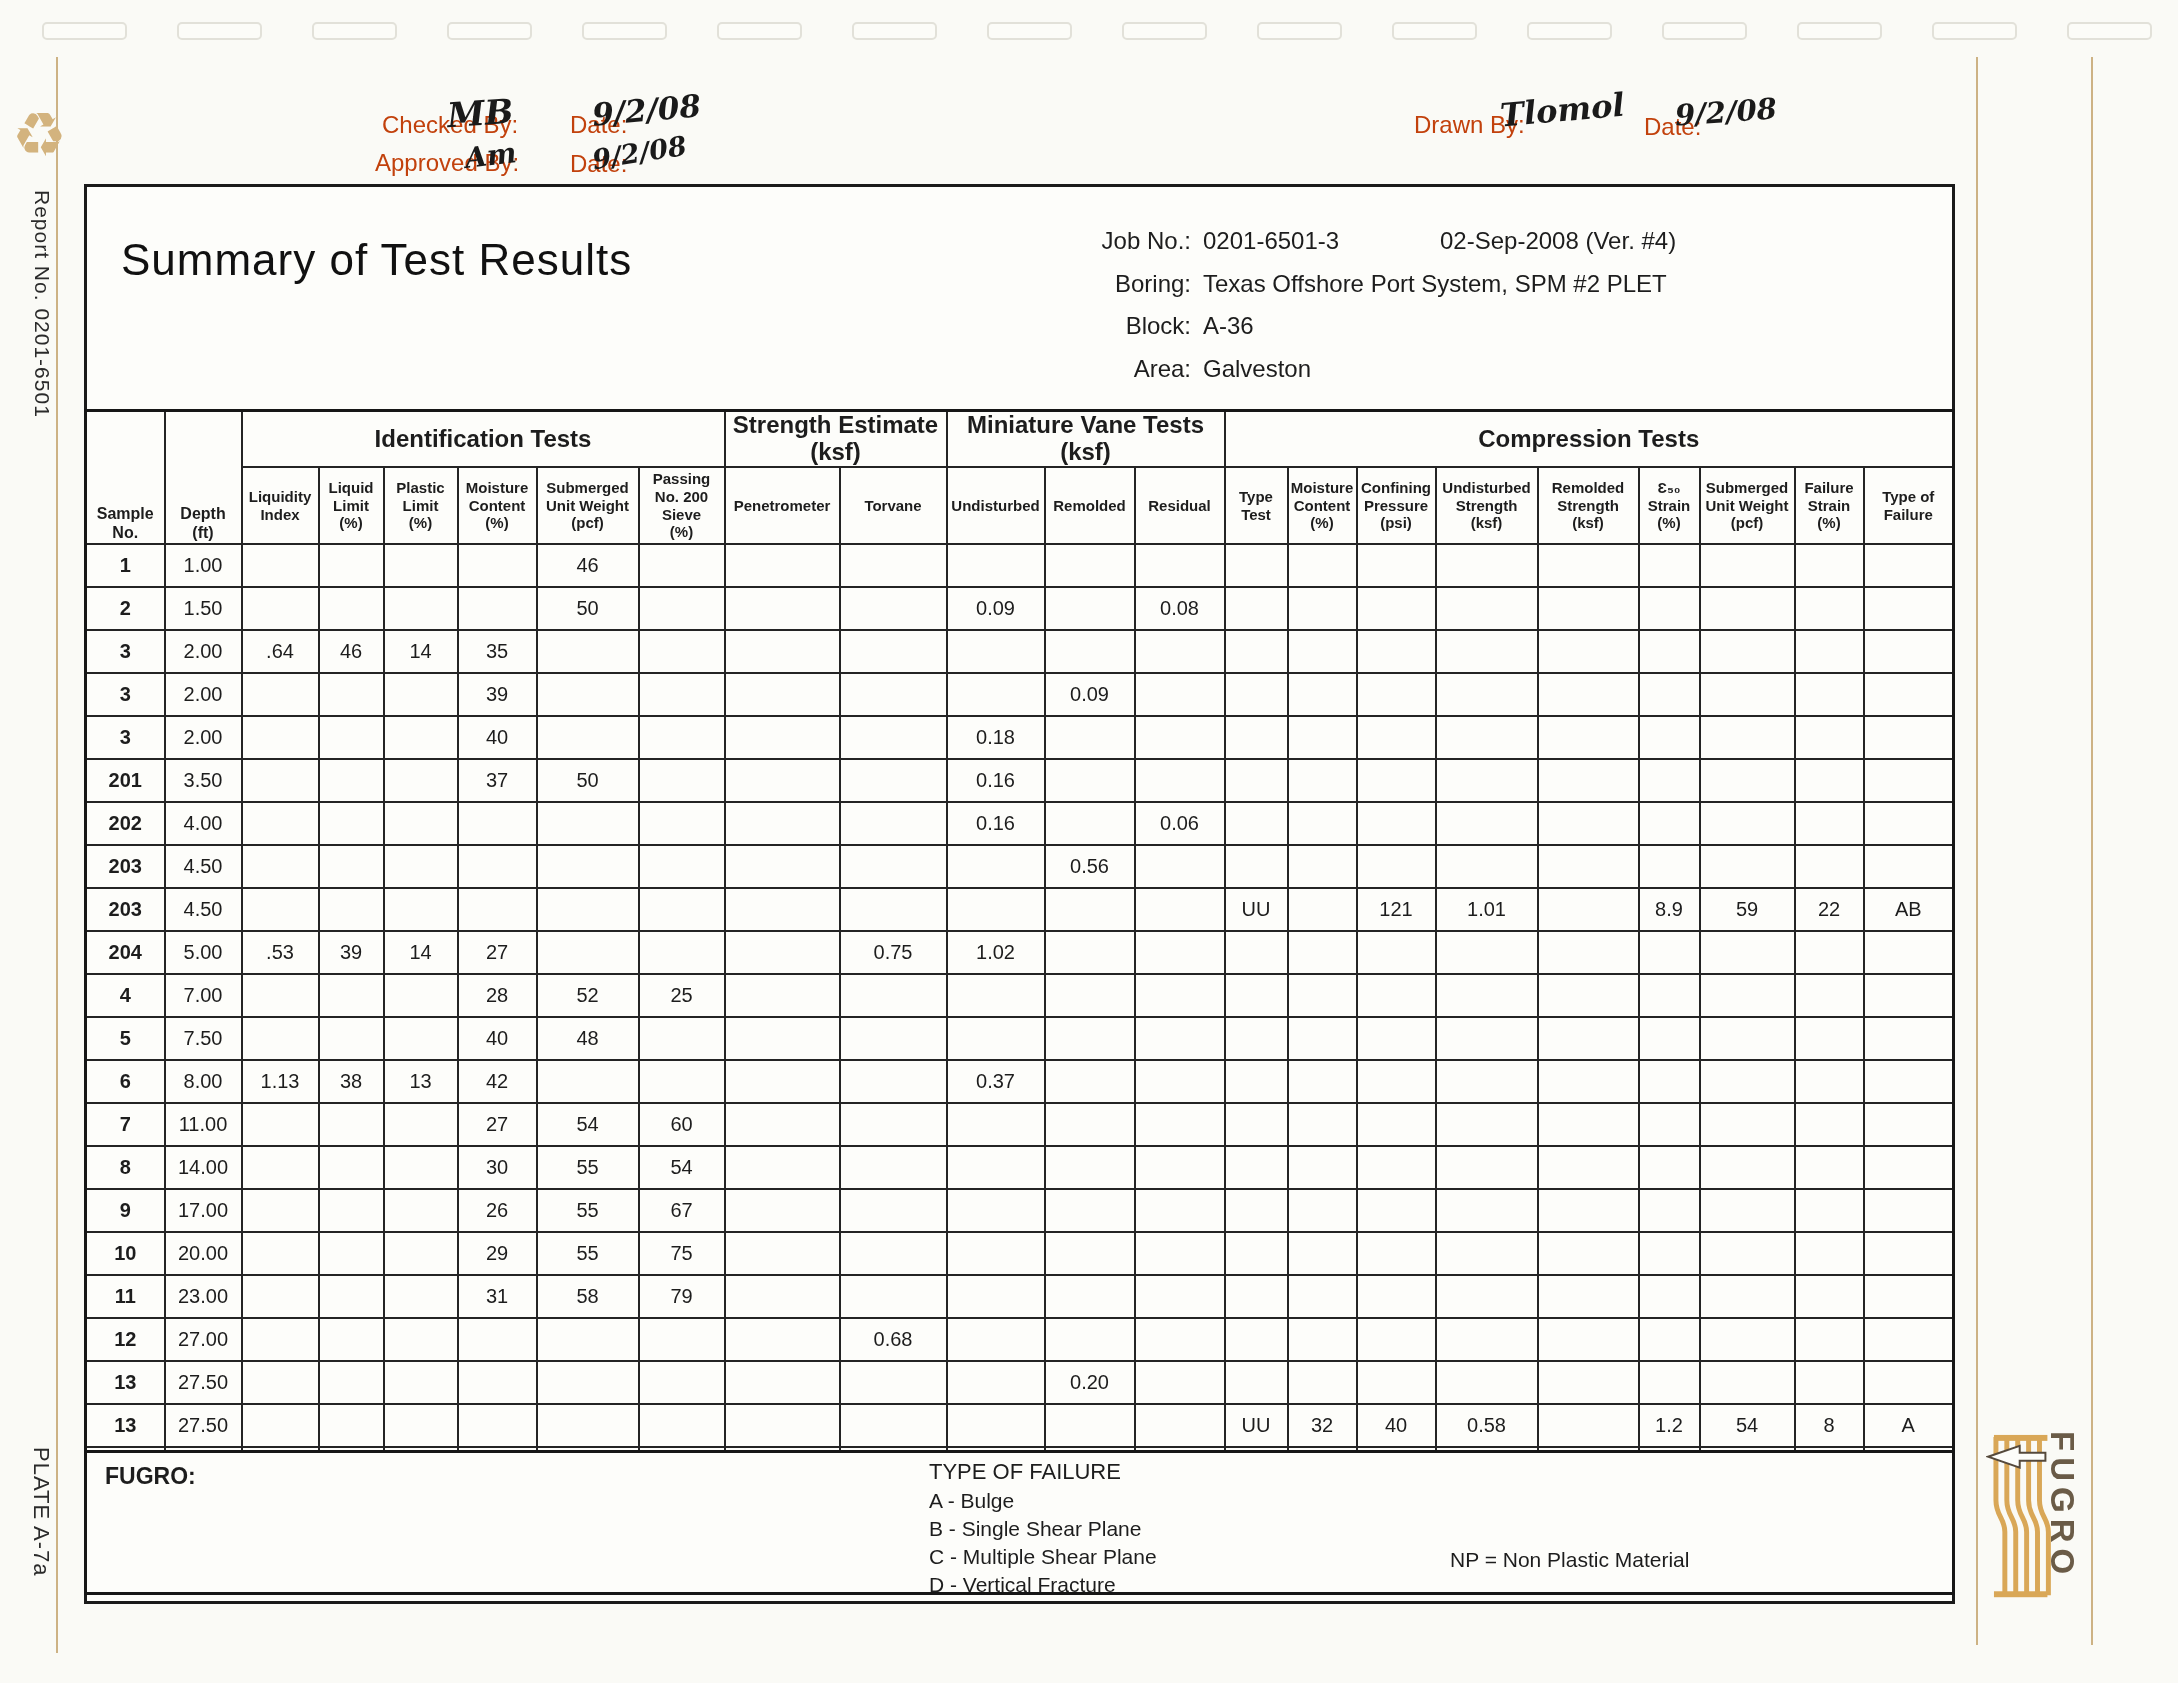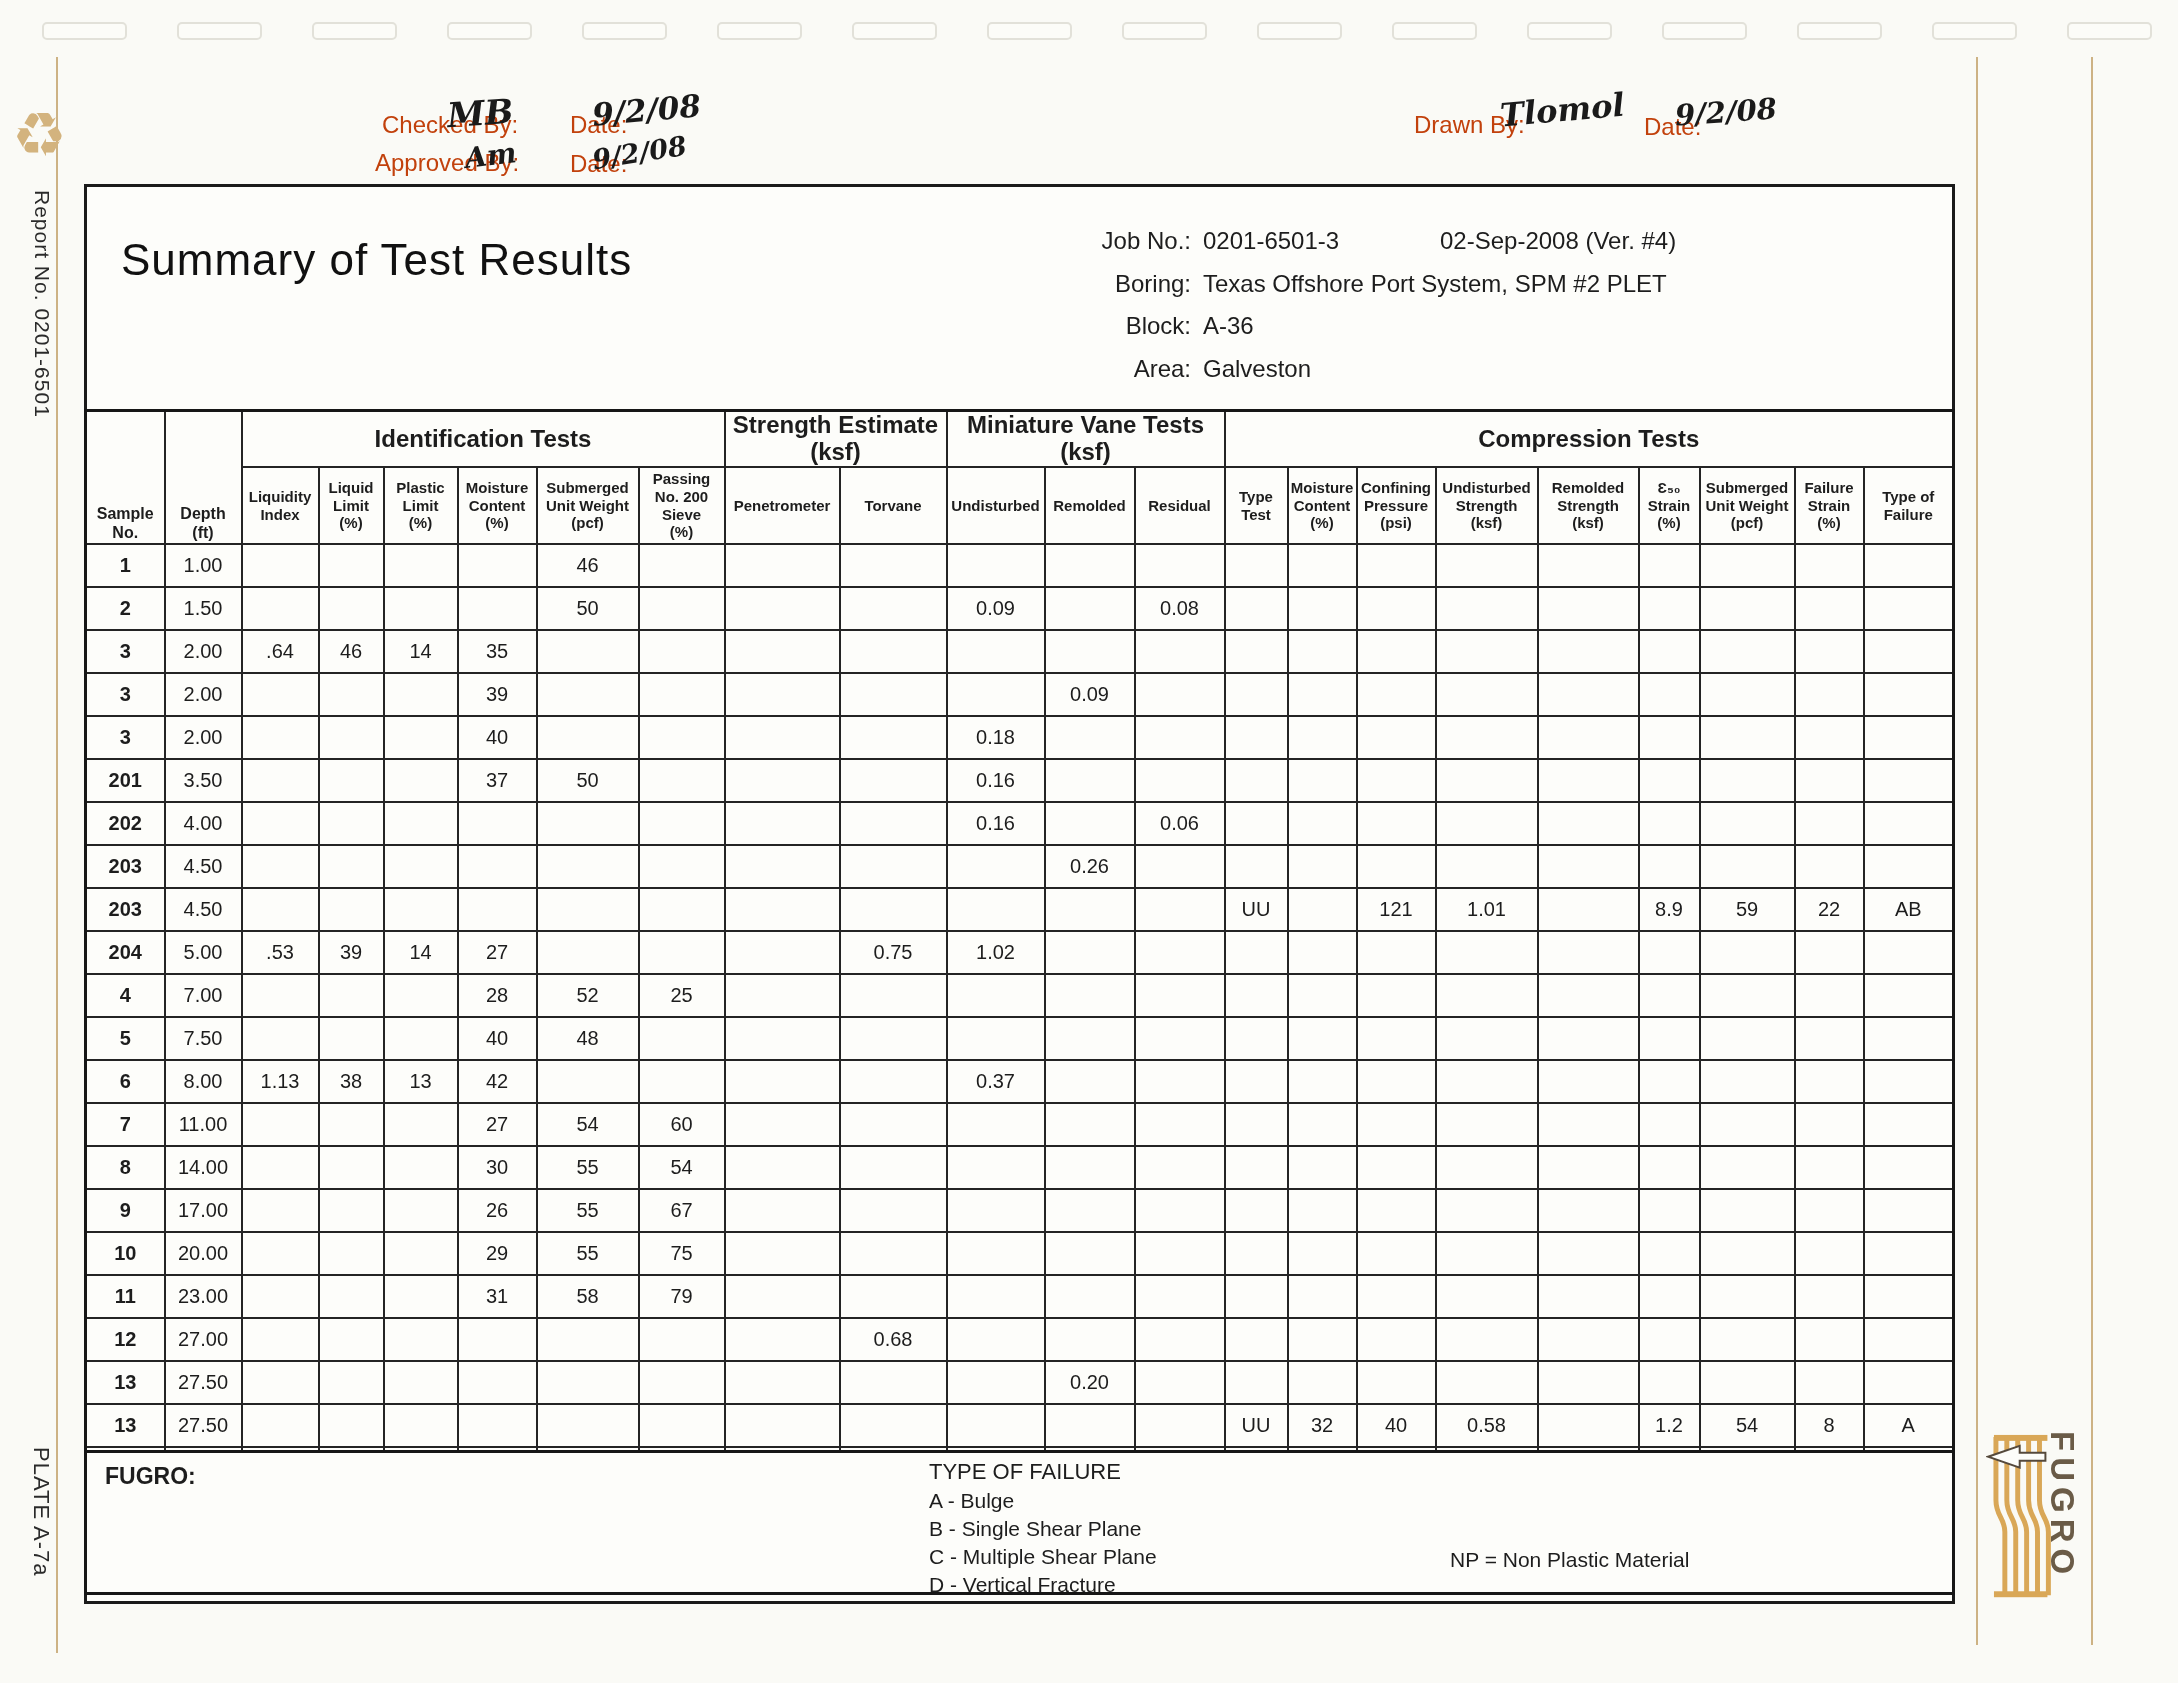--- a/index.html
+++ b/index.html
@@ -390,21 +390,21 @@
               <td class="c-depth">4.50</td>
               <td></td>
               <td></td>
               <td></td>
               <td></td>
               <td></td>
               <td></td>
               <td></td>
               <td></td>
               <td></td>
-              <td>0.26</td>
+              <td>0.56</td>
               <td></td>
               <td></td>
               <td></td>
               <td></td>
               <td></td>
               <td></td>
               <td></td>
               <td></td>
               <td></td>
               <td></td>

